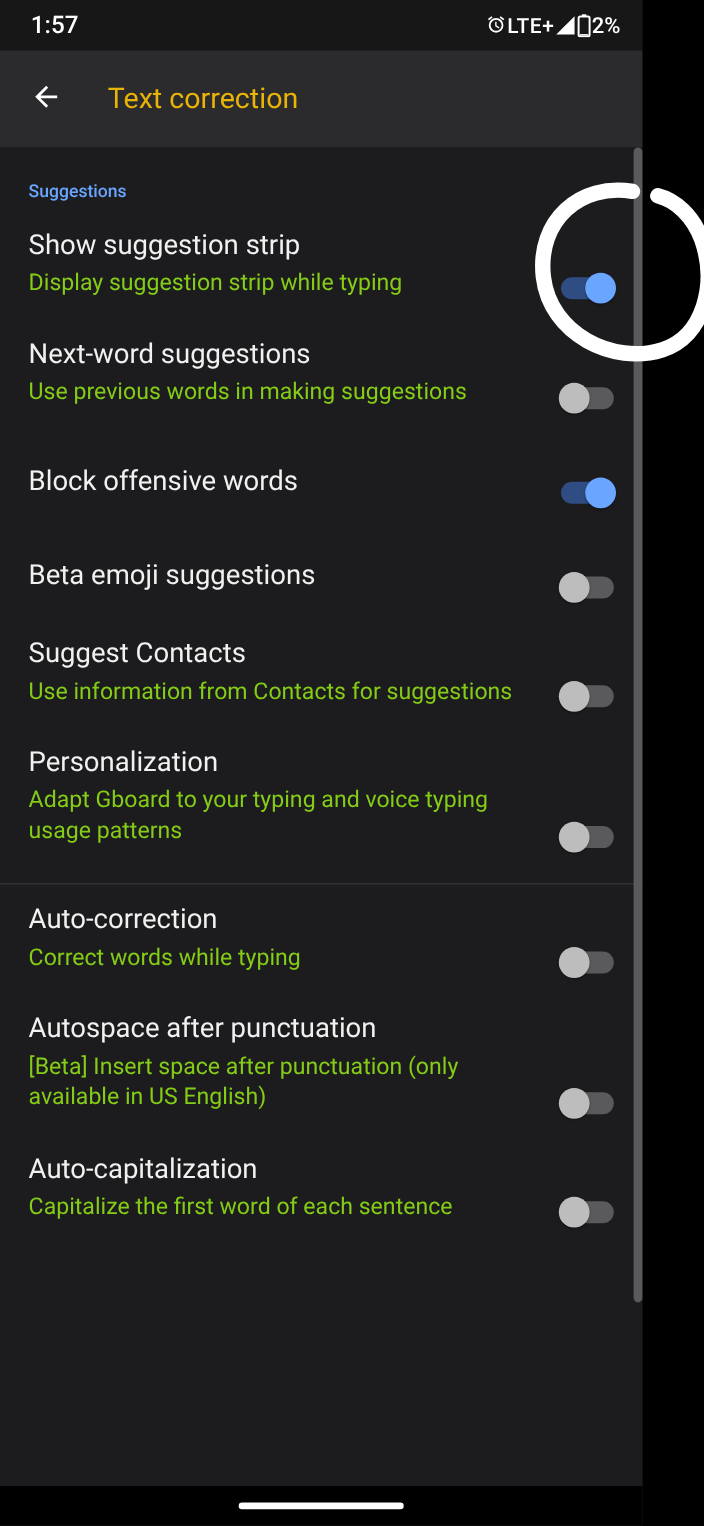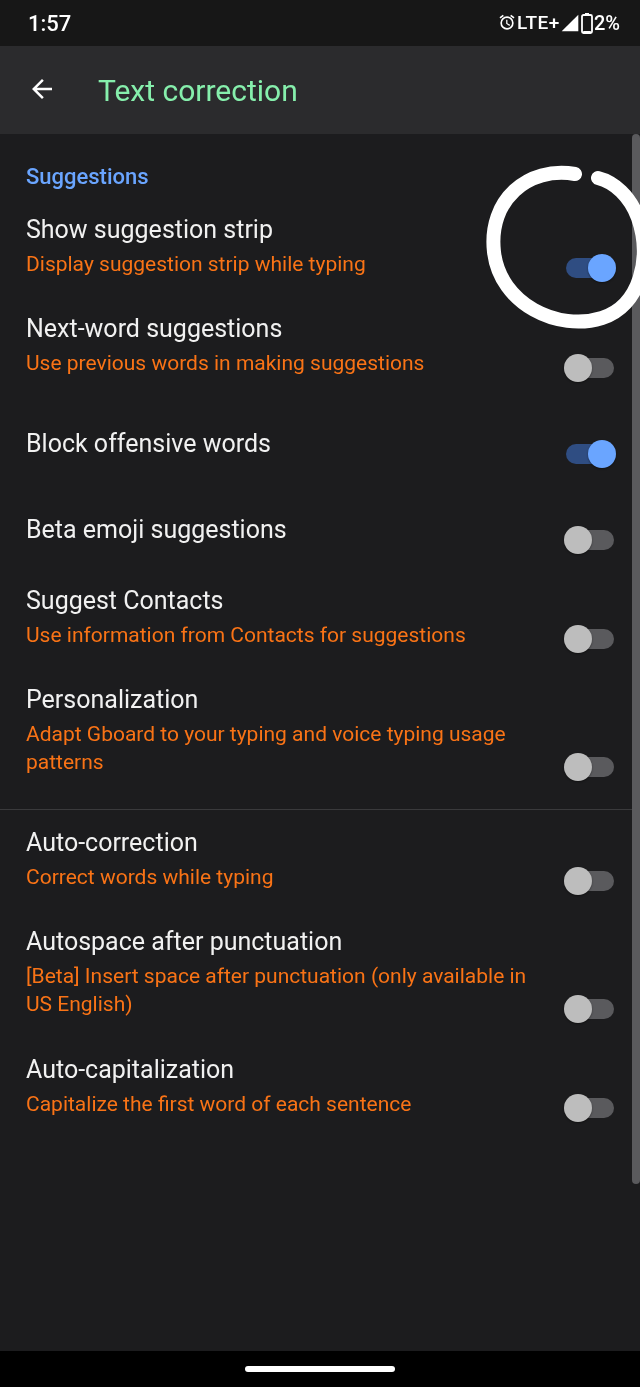--- a/index.html
+++ b/index.html
@@ -1,79 +1,79 @@
 <!DOCTYPE html>
 <html><head>
   <meta charset="utf-8">
   <style>
     * { margin: 0; padding: 0; box-sizing: border-box; font-family: Roboto, "Helvetica Neue", Arial, sans-serif; -webkit-font-smoothing: antialiased; }
     html, body { width: 640px; height: 1387px; background: #000; overflow: hidden; }
     .screen {
-      width: 640px;
+      width: 584px;
       height: 1387px;
       background: #1c1c1e;
       position: relative;
       color: #e6e6e6;
     }
     
     .status-bar {
       height: 46px;
       display: flex;
       align-items: center;
       justify-content: space-between;
       padding: 0 20px 0 28px;
       background: #171717;
       color: #ffffff;
       font-size: 22px;
       font-weight: 500;
     }
-    .status-right { display: flex; gap: 0; }
+    .status-right { display: flex; align-items: center; gap: 0; }
     .status-right .lte { font-size: 19px; font-weight: 500; letter-spacing: 0.5px; }
     .status-right .pct { font-size: 20px; font-weight: 500; }
     .icon-inline { display: inline-flex; align-items: center; }
     
     .app-bar {
       height: 88px;
       background: #2b2b2d;
       display: flex;
       align-items: center;
       padding: 0 18px;
       gap: 32px;
     }
-    .app-bar .title { font-size: 30px; color: #86efac; font-weight: 400; }
+    .app-bar .title { font-size: 26px; color: #eab308; font-weight: 400; }
     .back-btn { width: 48px; height: 48px; display: flex; align-items: center; justify-content: center; border-radius: 50%; background: transparent; border: none; color: #fff; cursor: pointer; }
     
     .content {
       position: absolute;
       top: 134px; bottom: 0; left: 0; right: 0;
       background: #1c1c1e;
       padding: 0 0 36px 0;
     }
     .scrollbar {
       position: absolute;
       right: 0; top: 134px;
       width: 8px; height: 1050px;
       background: #5a5a5d;
       border-radius: 4px;
     }
     .section-header {
       color: #6aa5ff;
-      font-size: 22px;
+      font-size: 16px;
       font-weight: 500;
       padding: 30px 26px 8px 26px;
     }
     .row {
       display: flex;
       align-items: flex-end;
       padding: 18px 26px 18px 26px;
       min-height: 86px;
     }
     .row .texts { flex: 1 1 auto; padding-right: 12px; }
     .row .hline { font-size: 25px; color: #f1f1f1; font-weight: 400; margin-bottom: 6px; }
-    .row .sub  { font-size: 21px; color: #f97316; line-height: 1.35; }
+    .row .sub  { font-size: 21px; color: #84cc16; line-height: 1.35; }
     .toggle-wrap { flex: 0 0 auto; width: 58px; display:flex; justify-content:flex-end; }
     .toggle {
       position: relative;
       width: 48px; height: 20px;
       border-radius: 20px;
       background: #5a5a5d;
       border: none;
       cursor: pointer;
     }
     .toggle .knob {

